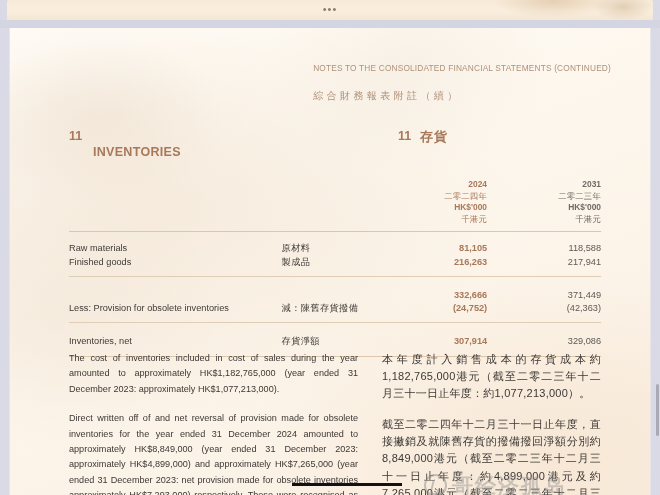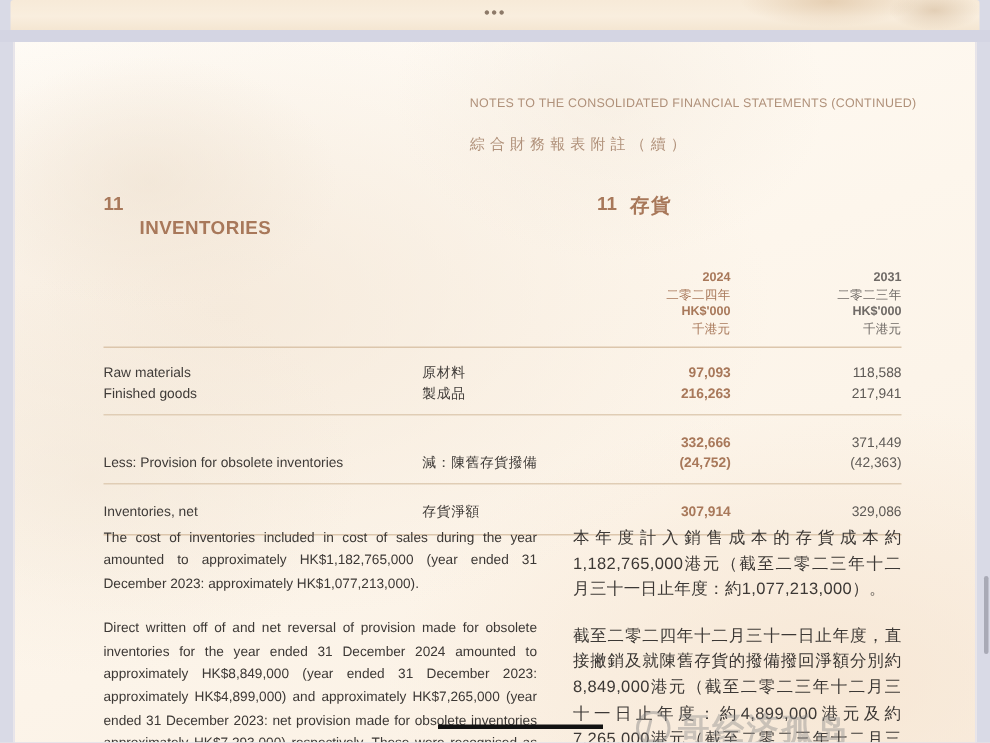--- a/index.html
+++ b/index.html
@@ -353,21 +353,21 @@
           </div>
         </div>
 
         <div class="spacer-6"></div>
         <div class="rule"></div>
         <div class="spacer-10"></div>
 
         <div class="trow">
           <div class="lab-en">Raw materials</div>
           <div class="lab-zh">原材料</div>
-          <div class="v24">97,093</div>
+          <div class="v24">81,105</div>
           <div class="v23">118,588</div>
         </div>
         <div class="trow">
           <div class="lab-en">Finished goods</div>
           <div class="lab-zh">製成品</div>
           <div class="v24">216,263</div>
           <div class="v23">217,941</div>
         </div>
 
         <div class="spacer-6"></div>

